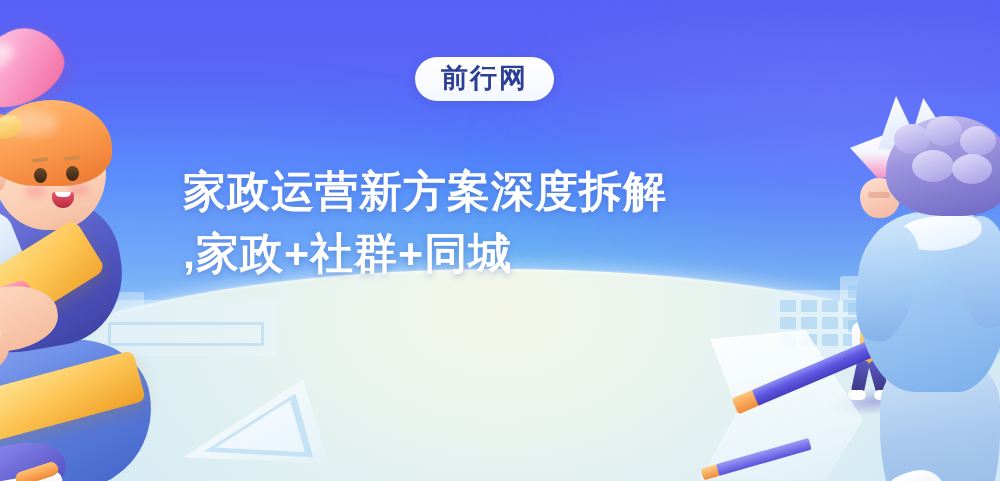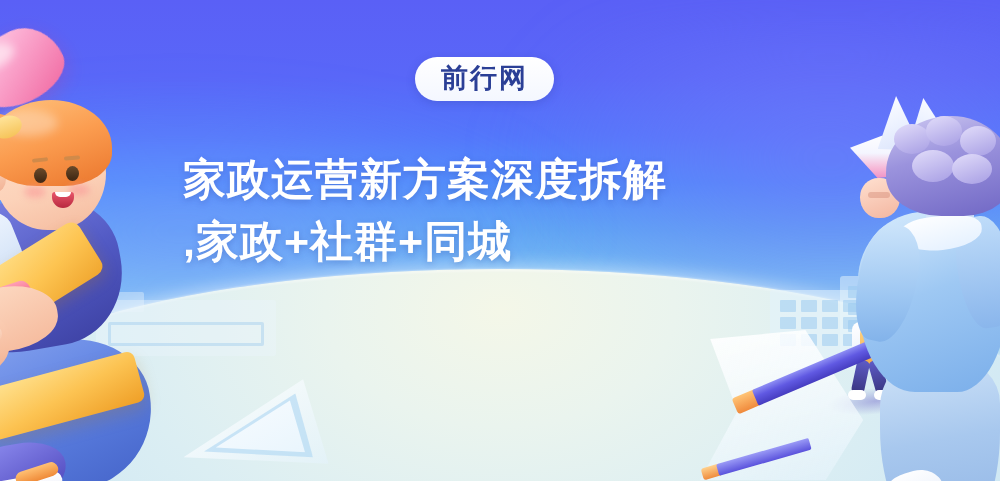--- a/index.html
+++ b/index.html
@@ -434,21 +434,21 @@
     padding:7px 26px 9px;
     background:linear-gradient(180deg,#ffffff 0%,#f4f7ff 100%);
     border-radius:999px;
     box-shadow:0 2px 10px rgba(40,50,140,0.22);
     font-size:27px; line-height:1.05;
     font-weight:700; letter-spacing:2px;
     color:#2b3f96;
     white-space:nowrap;
   }
   .title {
-    position:absolute; left:183px; top:148px;
+    position:absolute; left:183px; top:160px;
     width:620px;
     color:#ffffff;
     font-size:43px;
     font-weight:700;
     line-height:1.45;
     letter-spacing:1px;
     text-shadow:0 2px 6px rgba(40,60,150,0.28);
     white-space:pre-line;
   }
 </style>

